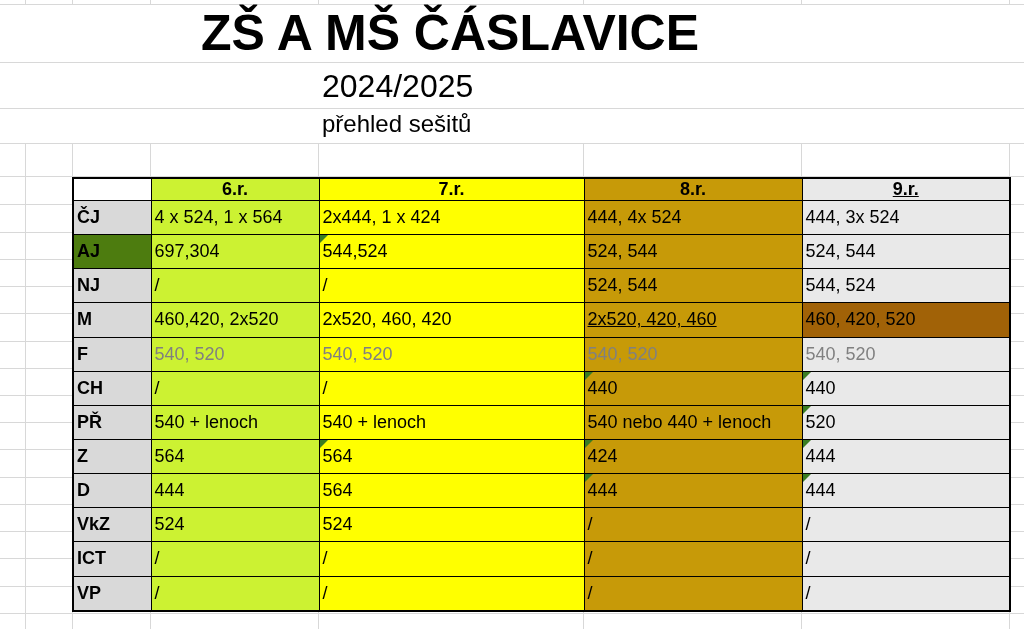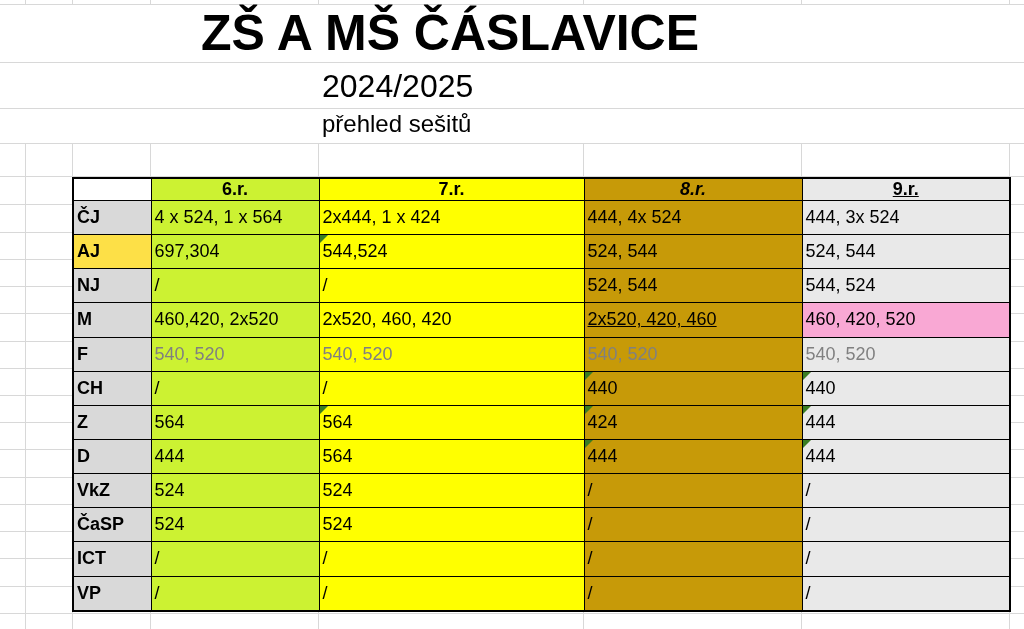--- a/index.html
+++ b/index.html
@@ -78,66 +78,73 @@
       <col style="width: 168px;">
       <col style="width: 265px;">
       <col style="width: 218px;">
       <col style="width: 208px;">
     </colgroup>
   <thead id="thead">
       <tr>
         <th class="colhead" style="background: rgb(255, 255, 255);"></th>
         <th class="colhead" style="background: rgb(204, 242, 50);">6.r.</th>
         <th class="colhead" style="background: rgb(255, 255, 0);">7.r.</th>
-        <th class="colhead" style="background: rgb(199, 154, 8); font-style: italic;">8.r.</th>
+        <th class="colhead" style="background: rgb(199, 154, 8);">8.r.</th>
         <th class="colhead" style="background: rgb(233, 233, 233); text-decoration: underline;">9.r.</th>
       </tr>
     </thead>
   <tbody id="tbody">
       <tr>
         <th class="rowlabel" style="background: rgb(217, 217, 217);">ČJ</th>
         <td class="val" style="background: rgb(204, 242, 50);">4 x 524, 1 x 564</td>
         <td class="val" style="background: rgb(255, 255, 0);">2x444, 1 x 424</td>
         <td class="val" style="background: rgb(199, 154, 8);">444, 4x 524</td>
         <td class="val" style="background: rgb(233, 233, 233);">444, 3x 524</td>
       </tr>
       <tr>
-        <th class="rowlabel" style="background: #fde047; margin-top: 33px;">AJ</th>
+        <th class="rowlabel" style="background: #4d7c0f; margin-top: 33px;">AJ</th>
         <td class="val" style="background: rgb(204, 242, 50);">697,304</td>
         <td class="val" style="background: rgb(255, 255, 0);">544,524<span class="marker" style="border-top-color: rgb(58, 125, 35);"></span></td>
         <td class="val" style="background: rgb(199, 154, 8);">524, 544</td>
         <td class="val" style="background: rgb(233, 233, 233);">524, 544</td>
       </tr>
       <tr>
         <th class="rowlabel" style="background: rgb(217, 217, 217);">NJ</th>
         <td class="val" style="background: rgb(204, 242, 50);">/</td>
         <td class="val" style="background: rgb(255, 255, 0);">/</td>
         <td class="val" style="background: rgb(199, 154, 8);">524, 544</td>
         <td class="val" style="background: rgb(233, 233, 233);">544, 524</td>
       </tr>
       <tr>
         <th class="rowlabel" style="background: rgb(217, 217, 217);">M</th>
         <td class="val" style="background: rgb(204, 242, 50);">460,420, 2x520</td>
         <td class="val" style="background: rgb(255, 255, 0);">2x520, 460, 420</td>
         <td class="val" style="background: rgb(199, 154, 8); text-decoration: underline;">2x520, 420, 460</td>
-        <td class="val" style="background: #f9a8d4;">460, 420, 520</td>
+        <td class="val" style="background: #a16207;">460, 420, 520</td>
       </tr>
       <tr class="muted">
         <th class="rowlabel" style="background: rgb(217, 217, 217);">F</th>
         <td class="val" style="background: rgb(204, 242, 50);">540, 520</td>
         <td class="val" style="background: rgb(255, 255, 0);">540, 520</td>
         <td class="val" style="background: rgb(199, 154, 8);">540, 520</td>
         <td class="val" style="background: rgb(233, 233, 233);">540, 520</td>
       </tr>
       <tr>
         <th class="rowlabel" style="background: rgb(217, 217, 217);">CH</th>
         <td class="val" style="background: rgb(204, 242, 50);">/</td>
         <td class="val" style="background: rgb(255, 255, 0);">/</td>
         <td class="val" style="background: rgb(199, 154, 8);">440<span class="marker" style="border-top-color: rgb(58, 125, 35);"></span></td>
         <td class="val" style="background: rgb(233, 233, 233);">440<span class="marker" style="border-top-color: rgb(58, 125, 35);"></span></td>
+      </tr>
+      <tr>
+        <th class="rowlabel" style="background: rgb(217, 217, 217);">PŘ</th>
+        <td class="val" style="background: rgb(204, 242, 50);">540 + lenoch</td>
+        <td class="val" style="background: rgb(255, 255, 0);">540 + lenoch</td>
+        <td class="val" style="background: rgb(199, 154, 8);">540 nebo 440 + lenoch</td>
+        <td class="val" style="background: rgb(233, 233, 233);">520<span class="marker" style="border-top-color: rgb(58, 125, 35);"></span></td>
       </tr>
       <tr>
         <th class="rowlabel" style="background: rgb(217, 217, 217);">Z</th>
         <td class="val" style="background: rgb(204, 242, 50);">564</td>
         <td class="val" style="background: rgb(255, 255, 0);">564<span class="marker" style="border-top-color: rgb(58, 125, 35);"></span></td>
         <td class="val" style="background: rgb(199, 154, 8);">424<span class="marker" style="border-top-color: rgb(58, 125, 35);"></span></td>
         <td class="val" style="background: rgb(233, 233, 233);">444<span class="marker" style="border-top-color: rgb(58, 125, 35);"></span></td>
       </tr>
       <tr>
         <th class="rowlabel" style="background: rgb(217, 217, 217);">D</th>
@@ -147,27 +154,20 @@
         <td class="val" style="background: rgb(233, 233, 233);">444<span class="marker" style="border-top-color: rgb(58, 125, 35);"></span></td>
       </tr>
       <tr>
         <th class="rowlabel" style="background: rgb(217, 217, 217);">VkZ</th>
         <td class="val" style="background: rgb(204, 242, 50);">524</td>
         <td class="val" style="background: rgb(255, 255, 0);">524</td>
         <td class="val" style="background: rgb(199, 154, 8);">/</td>
         <td class="val" style="background: rgb(233, 233, 233);">/</td>
       </tr>
       <tr>
-        <th class="rowlabel" style="background: rgb(217, 217, 217);">ČaSP</th>
-        <td class="val" style="background: rgb(204, 242, 50);">524</td>
-        <td class="val" style="background: rgb(255, 255, 0);">524</td>
-        <td class="val" style="background: rgb(199, 154, 8);">/</td>
-        <td class="val" style="background: rgb(233, 233, 233);">/</td>
-      </tr>
-      <tr>
         <th class="rowlabel" style="background: rgb(217, 217, 217);">ICT</th>
         <td class="val" style="background: rgb(204, 242, 50);">/</td>
         <td class="val" style="background: rgb(255, 255, 0);">/</td>
         <td class="val" style="background: rgb(199, 154, 8);">/</td>
         <td class="val" style="background: rgb(233, 233, 233);">/</td>
       </tr>
       <tr>
         <th class="rowlabel" style="background: rgb(217, 217, 217);">VP</th>
         <td class="val" style="background: rgb(204, 242, 50);">/</td>
         <td class="val" style="background: rgb(255, 255, 0);">/</td>

